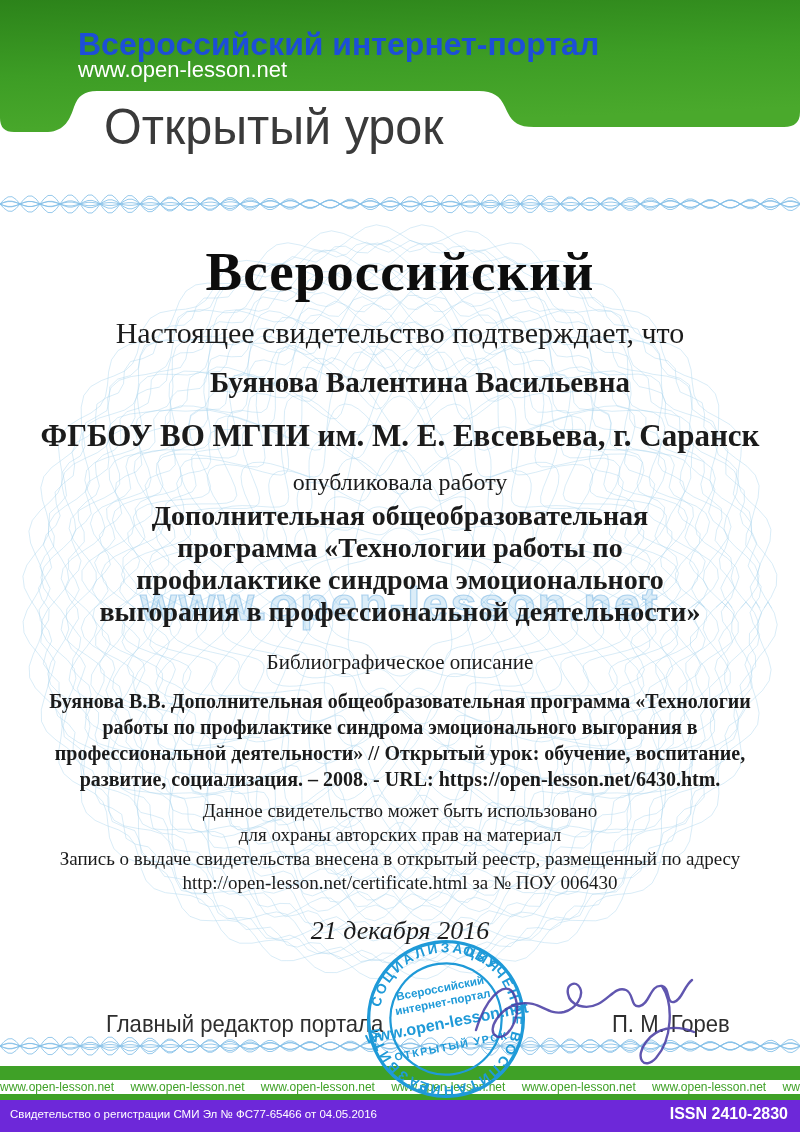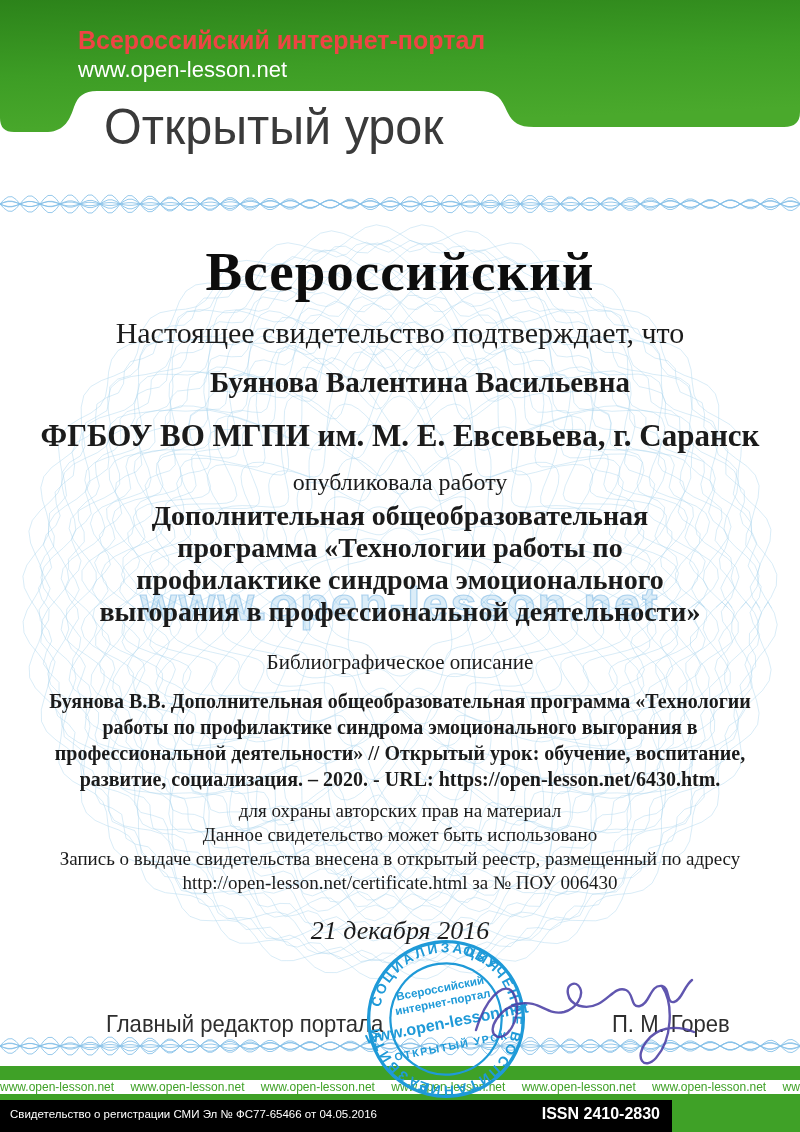--- a/index.html
+++ b/index.html
@@ -8,21 +8,21 @@
   
   .bg-svg{position:absolute;left:0;top:0;z-index:1;}
   .watermark{position:absolute;left:0;top:576px;width:100%;text-align:center;z-index:2;
              font-family:"Liberation Sans","DejaVu Sans",sans-serif;font-weight:700;
              font-size:47px;letter-spacing:2px;
              color:rgba(140,196,233,0.30);-webkit-text-stroke:1.2px rgba(120,180,225,0.55);}
   
   .header{position:absolute;left:0;top:0;width:800px;height:200px;z-index:3;}
   .header-svg{position:absolute;left:0;top:0;}
   .portal-line{position:absolute;left:78px;top:26px;font-family:"Liberation Sans","DejaVu Sans",sans-serif;
-               font-weight:700;font-size:25px;color:#ef4444;}
+               font-weight:700;font-size:32px;color:#1d4ed8;}
   .portal-url{position:absolute;left:78px;top:57px;font-family:"Liberation Sans","DejaVu Sans",sans-serif;
               font-size:22px;color:#ffffff;}
   .logo{position:absolute;left:104px;top:98px;font-family:"Liberation Sans","DejaVu Sans",sans-serif;
         font-weight:500;font-size:50px;color:#3a3a3a;transform:scaleX(0.97);transform-origin:left;}
   .tagline{position:absolute;left:100px;top:153px;font-family:"Liberation Sans","DejaVu Sans",sans-serif;
            font-style:italic;font-weight:500;font-size:25px;color:#2b7cc6;}
   
   .cline{position:absolute;left:0;width:100%;text-align:center;z-index:3;}
   .cert-title{top:240px;font-weight:700;font-size:55px;letter-spacing:1px;color:#0d0d0d;}
   .intro{top:316px;font-size:30px;}
@@ -51,21 +51,21 @@
   .stamp-small{font-family:"Liberation Sans","DejaVu Sans",sans-serif;font-size:11.5px;font-weight:700;}
   .stamp-url{font-family:"Liberation Sans","DejaVu Sans",sans-serif;font-size:16px;font-weight:700;}
   .stamp-caps{font-family:"Liberation Sans","DejaVu Sans",sans-serif;font-size:10.5px;font-weight:700;letter-spacing:1.6px;}
   .signature{position:absolute;left:468px;top:972px;z-index:7;}
   
   .footer{position:absolute;left:0;top:1066px;width:800px;height:66px;background:#3fa127;z-index:4;}
   .footer-url-band{position:absolute;left:0;top:14px;width:800px;height:14px;background:#ffffff;
                    overflow:hidden;white-space:nowrap;line-height:14px;
                    font-family:"Liberation Sans","DejaVu Sans",sans-serif;font-size:12px;color:#3fa127;}
   .footer-url-band span{padding-right:13px;}
-  .footer-bar{position:absolute;left:0;top:34px;width:672px;height:32px;background:#000000;text-align:center;}
+  .footer-bar{position:absolute;left:0;top:34px;width:800px;height:32px;background:#6d28d9;text-align:center;}
   .footer-reg{position:absolute;left:10px;top:8px;font-family:"Liberation Sans","DejaVu Sans",sans-serif;
               font-size:11.5px;color:#ffffff;}
   .footer-issn{position:absolute;right:12px;top:5px;font-family:"Liberation Sans","DejaVu Sans",sans-serif;
                font-size:16px;font-weight:700;color:#ffffff;}
 </style>
 </head>
 <body>
 
 <div class="page">
 
@@ -151,25 +151,25 @@
   <div class="cline cert-title">Всероссийский</div>
   <div class="cline intro">Настоящее свидетельство подтверждает, что</div>
   <div class="cline name">Буянова Валентина Васильевна</div>
   <div class="cline pos2">ФГБОУ ВО МГПИ им. М. Е. Евсевьева, г. Саранск</div>
   <div class="cline published">опубликовала работу</div>
   <div class="cline work-title">
     <span class="inner">Дополнительная общеобразовательная программа «Технологии работы по профилактике синдрома эмоционального выгорания в профессиональной деятельности»</span>
   </div>
   <div class="cline bib-label">Библиографическое описание</div>
   <div class="cline bib-text">
-    <span class="inner">Буянова В.В. Дополнительная общеобразовательная программа «Технологии работы по профилактике синдрома эмоционального выгорания в профессиональной деятельности» // Открытый урок: обучение, воспитание, развитие, социализация. – 2020. - URL: https://open-lesson.net/6430.htm.</span>
+    <span class="inner">Буянова В.В. Дополнительная общеобразовательная программа «Технологии работы по профилактике синдрома эмоционального выгорания в профессиональной деятельности» // Открытый урок: обучение, воспитание, развитие, социализация. – 2008. - URL: https://open-lesson.net/6430.htm.</span>
   </div>
   <div class="cline usage-block">
+    <div>Данное свидетельство может быть использовано</div>
     <div>для охраны авторских прав на материал</div>
-    <div>Данное свидетельство может быть использовано</div>
     <div>Запись о выдаче свидетельства внесена в открытый реестр, размещенный по адресу</div>
     <div>http://open-lesson.net/certificate.html за № ПОУ 006430</div>
   </div>
   <div class="cline date">21 декабря 2016</div>
 
   <div class="editor-label">Главный редактор портала</div>
   <div class="editor-name">П. М. Горев</div>
 
   <svg class="stamp" viewBox="0 0 190 190">
     <defs>

